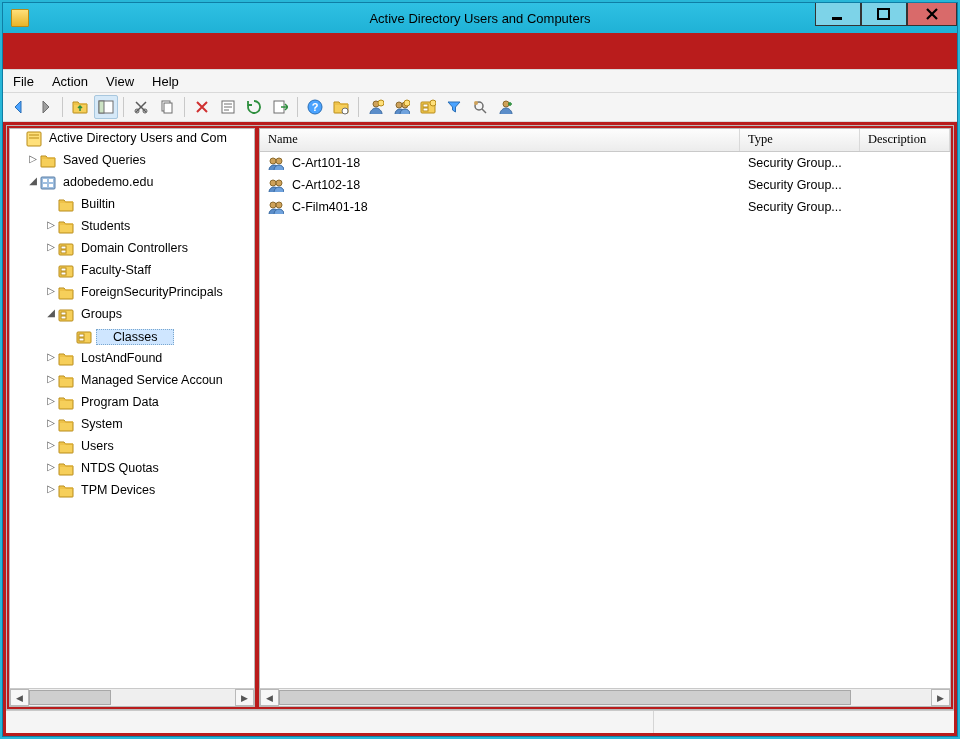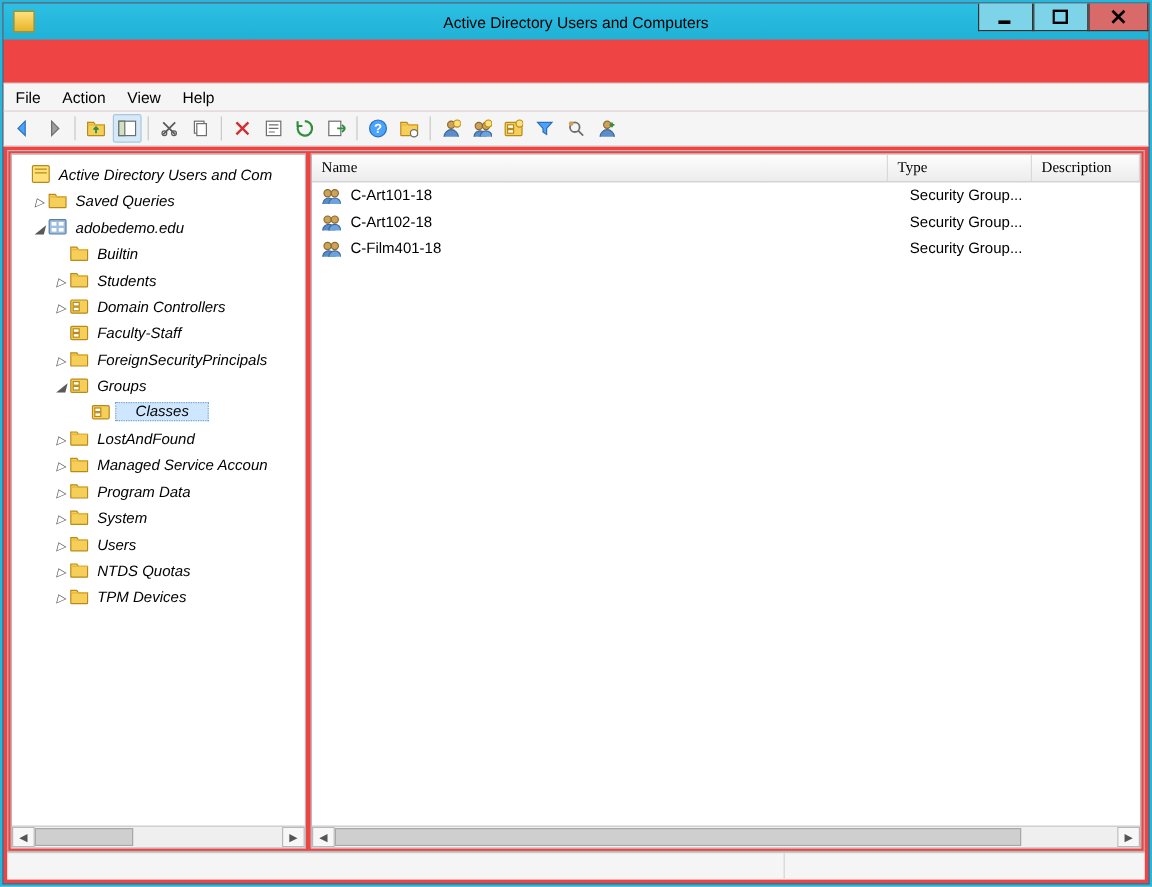--- a/index.html
+++ b/index.html
@@ -1,17 +1,17 @@
 <!DOCTYPE html>
 <html><head>
 <meta charset="utf-8">
 <style>
   html,body{margin:0;padding:0;font-family:"Segoe UI",Tahoma,sans-serif;font-size:12.5px;color:#000;}
   body{background:#28b7d8;}
-  .window{position:relative;width:956px;height:735px;margin:2px;background:#ef4444;border:1px solid #0f7ea5;box-sizing:border-box;display:flex;flex-direction:column;}
+  .window{position:relative;width:956px;height:735px;margin:2px;background:#b91c1c;border:1px solid #0f7ea5;box-sizing:border-box;display:flex;flex-direction:column;}
   
   .titlebar{height:30px;background:linear-gradient(#2ec0e3,#1fb1d6);display:flex;align-items:center;position:relative;}
   .titlebar .appicon{width:16px;height:16px;margin:0 8px;background:linear-gradient(#ffe07a,#e8b428);border:1px solid #b88b19;border-radius:1px;}
   .titlebar .title{position:absolute;left:0;right:0;text-align:center;font-size:13px;color:#000;pointer-events:none;}
   .winbtns{position:absolute;right:0;top:0;display:flex;}
   .winbtn{width:44px;height:22px;border:1px solid #333;border-top:none;display:flex;align-items:center;justify-content:center;font-family:Arial;font-size:14px;font-weight:bold;cursor:pointer;}
   .winbtn.min{background:#7dd3e8;}
   .winbtn.max{background:#7dd3e8;}
   .winbtn.close{background:#d96a6a;width:48px;}
   
@@ -23,34 +23,34 @@
   .tbtn.active{border-color:#a8c7de;background:#d6e9f8;}
   .tsep{width:1px;height:20px;background:#c9c9c9;margin:0 3px;}
   .ticon{width:16px;height:16px;}
   
   .body{flex:1;display:flex;flex-direction:column;border:1px solid #b9b9b9;margin:3px 3px 0 3px;}
   .split{flex:1;display:flex;min-height:0;}
   .pane{background:#fff;border:1px solid #b9b9b9;margin:2px;display:flex;flex-direction:column;min-height:0;}
   .pane.left{width:244px;flex:none;}
   .pane.right{flex:1;}
   .tree{flex:1;overflow:hidden;padding:2px 0;}
-  .treerow{display:flex;align-items:flex-end;height:22px;white-space:nowrap;cursor:default;font-style:italic;}
+  .treerow{display:flex;align-items:flex-start;height:22px;white-space:nowrap;cursor:default;}
   .treerow.selected .label{background:#cfe6ff;border:1px dotted #7aa7ce;padding:0 16px;}
   .expander{width:14px;text-align:center;color:#595959;font-size:10px;cursor:pointer;}
   .expander.blank{visibility:hidden;}
   .nodeicon{width:16px;height:16px;margin-right:4px;flex:none;}
   .label{padding:0 3px;}
   
   .listhdr{height:22px;background:linear-gradient(#fdfdfd,#ececec);border-bottom:1px solid #c9c9c9;display:flex;font-size:12.5px;}
   .col{padding:3px 8px;border-right:1px solid #d9d9d9;box-sizing:border-box;font-family:Liberation Serif, serif;}
   .col.name{width:480px;}
   .col.type{width:120px;}
   .col.desc{flex:1;}
   .listbody{flex:1;overflow:hidden;}
-  .listrow{display:flex;align-items:center;height:22px;cursor:default;text-align:right;}
+  .listrow{display:flex;align-items:center;height:22px;cursor:default;}
   .listrow .cell{box-sizing:border-box;padding:0 8px;white-space:nowrap;overflow:hidden;}
   .listrow .cell.name{width:480px;display:flex;align-items:center;gap:4px;}
   .listrow .cell.type{width:120px;}
   .listrow .cell.desc{flex:1;}
   
   .hscroll{height:17px;background:#f0f0f0;border-top:1px solid #c9c9c9;display:flex;align-items:center;}
   .sbtn{width:17px;height:15px;background:#f7f7f7;border:1px solid #b9b9b9;display:flex;align-items:center;justify-content:center;font-size:9px;color:#555;cursor:pointer;}
   .strack{flex:1;height:15px;background:#efefef;position:relative;}
   .sthumb{position:absolute;top:0;height:13px;background:#cfcfcf;border:1px solid #a8a8a8;}
   

